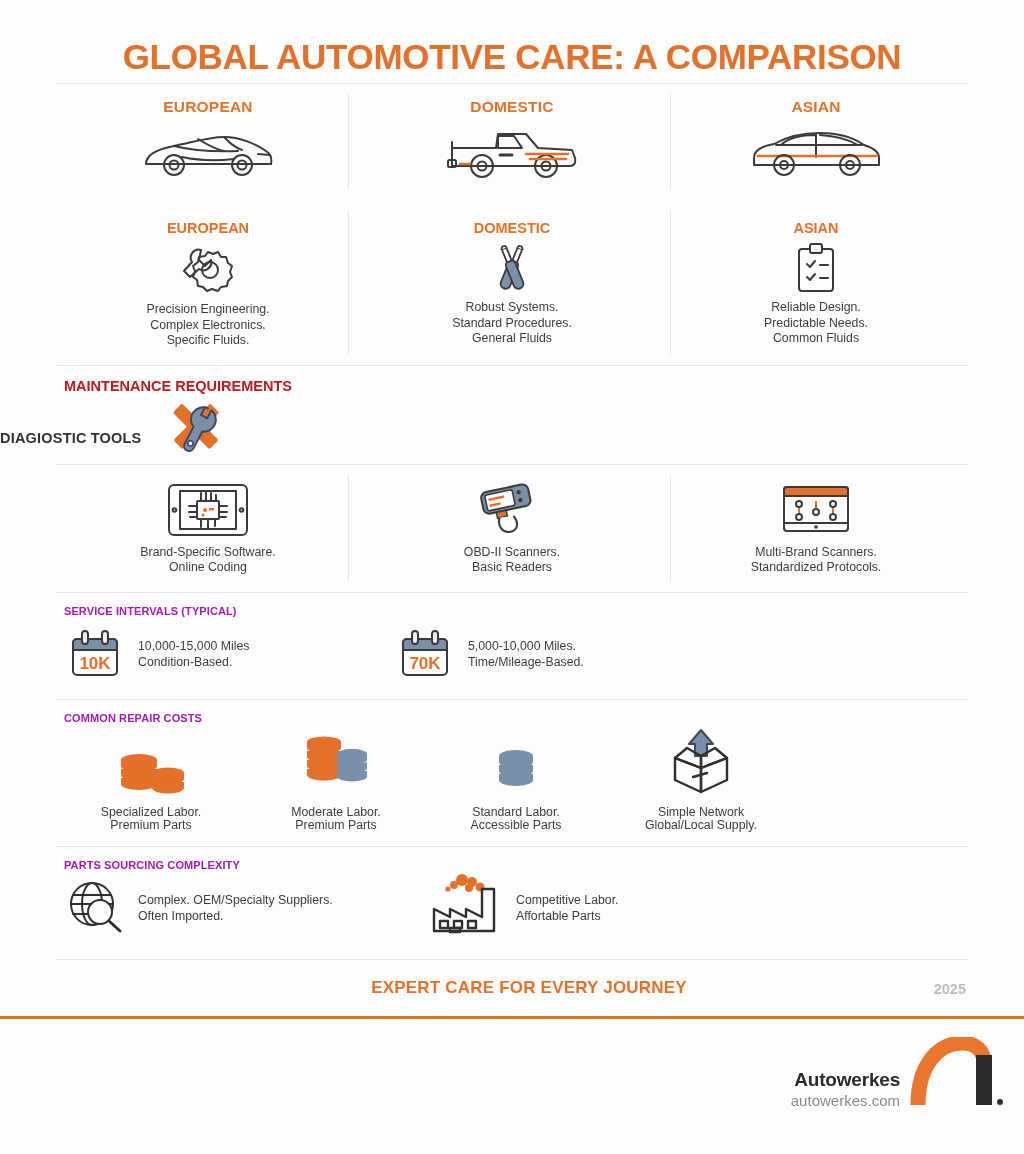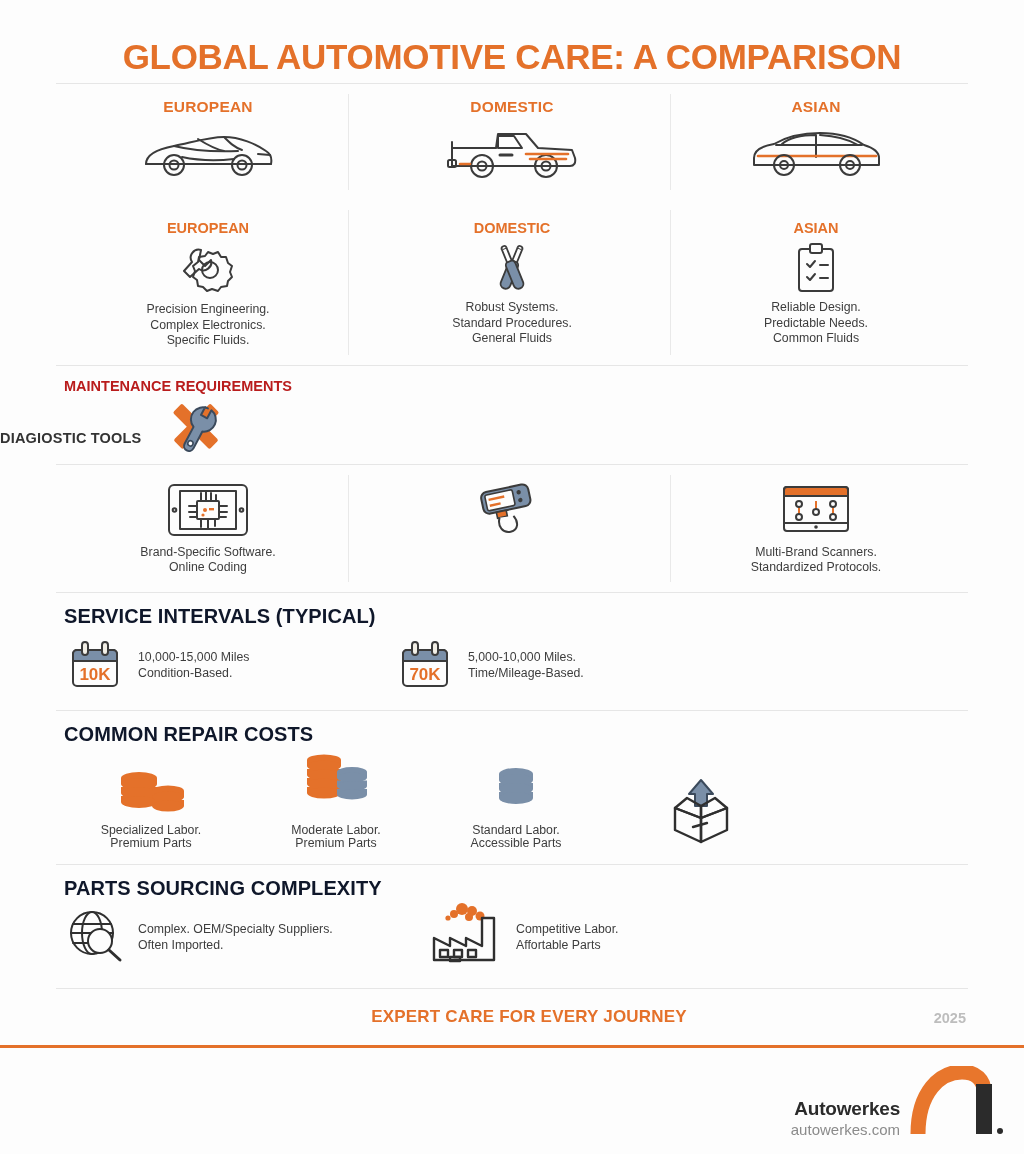--- a/index.html
+++ b/index.html
@@ -32,23 +32,23 @@
 
   .rule {
     height: 1px;
     background: #e6e6e6;
     margin: 0 56px;
   }
 
   
   .section { position: relative; padding: 0 56px; }
   .section-label {
-    font-size: 20px;
+    font-size: 11px;
     font-weight: bold;
-    color: #0f172a;
+    color: #a21caf;
     letter-spacing: 0.1px;
     padding: 12px 0 0 8px;
   }
 
   .cols3 {
     display: flex;
     position: relative;
   }
   .col {
     flex: 1 1 0;
@@ -346,20 +346,22 @@
               <rect x="16" y="11" width="28" height="16" rx="2" fill="#fdfdfd" stroke="#3b3b3b" stroke-width="1.6"></rect>
               <rect x="19" y="15" width="16" height="2.4" fill="#E4712A"></rect>
               <rect x="19" y="21" width="11" height="2.4" fill="#E4712A"></rect>
               <circle cx="50" cy="15" r="2.2" fill="#3b3b3b"></circle>
               <circle cx="50" cy="23" r="2.2" fill="#3b3b3b"></circle>
               <path d="M24 30 l10 0 l0 6 l-10 0 Z" fill="#E4712A" stroke="#3b3b3b" stroke-width="1.6"></path>
               <path d="M26 36 C22 44 26 52 34 52 C42 52 44 44 40 37" fill="#fdfdfd" stroke="#3b3b3b" stroke-width="2" stroke-linejoin="round"></path>
             </g>
           </svg>
         </div>
+        <div class="desc">OBD-II Scanners.
+Basic Readers</div>
       </div>
 
       <div class="col">
         <div class="icon-wrap">
           <svg width="78" height="62" viewBox="0 0 78 62">
             <g>
               <rect x="7" y="8" width="64" height="44" rx="3" fill="#fdfdfd" stroke="#3b3b3b" stroke-width="2"></rect>
               <path d="M7 11 a3 3 0 0 1 3 -3 L68 8 a3 3 0 0 1 3 3 L71 17 L7 17 Z" fill="#E4712A" stroke="#3b3b3b" stroke-width="2"></path>
               <path d="M7 44 L71 44" stroke="#3b3b3b" stroke-width="2"></path>
               <circle cx="39" cy="48" r="1.8" fill="#3b3b3b"></circle>
@@ -503,20 +505,22 @@
             <path d="M40 4 L52 18 L46 18 L46 30 L34 30 L34 18 L28 18 Z" fill="#7A8FA8" stroke="#3b4a5c" stroke-width="2" stroke-linejoin="round"></path>
             <g fill="none" stroke="#2f2f2f" stroke-width="2.4" stroke-linejoin="round" stroke-linecap="round">
               <path d="M40 42 L14 32 L26 22 L40 30 Z"></path>
               <path d="M40 42 L66 32 L54 22 L40 30 Z"></path>
               <path d="M14 32 L14 54 L40 66 L40 42 Z"></path>
               <path d="M66 32 L66 54 L40 66 L40 42 Z"></path>
               <path d="M32 51 L46 47"></path>
             </g>
           </svg>
         </div>
+        <div class="cost-cap">Simple Network
+Global/Local Supply.</div>
       </div>
 
     </div>
   </div>
 
   <div class="rule"></div>
 
   <div class="section">
     <div class="section-label">PARTS SOURCING COMPLEXITY</div>
     <div class="parts-row">

